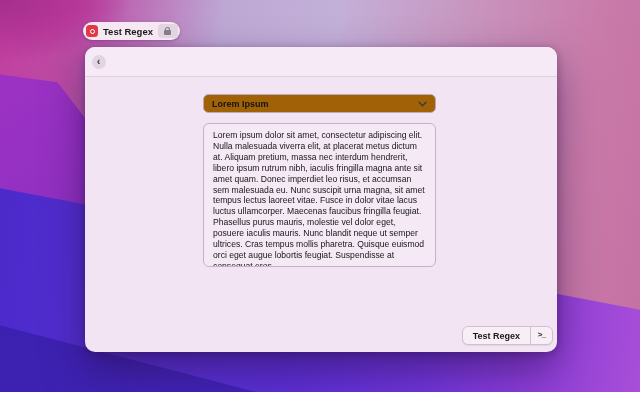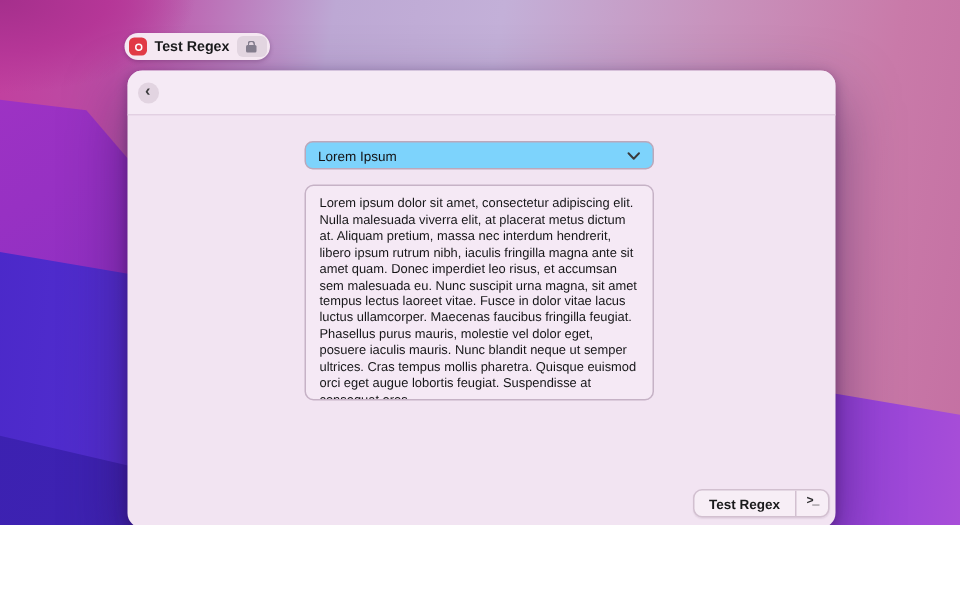--- a/index.html
+++ b/index.html
@@ -1,20 +1,20 @@
 <!DOCTYPE html>
 <html><head>
 <meta charset="utf-8">
 <style>
   * { margin: 0; padding: 0; box-sizing: border-box; }
   html, body { width: 640px; height: 400px; overflow: hidden; }
   body { font-family: "Liberation Sans", sans-serif; position: relative; }
 
   
-  .stage { position: absolute; inset: 0; width: 640px; height: 350px; overflow: hidden; }
+  .stage { position: absolute; inset: 0; width: 640px; height: 392px; overflow: hidden; }
   .wp-base {
     position: absolute; inset: 0;
     background: linear-gradient(100deg, #c23f9e 0%, #bb4da5 12%, #bda8d4 32%,
                 #c3b0d8 48%, #c893bd 68%, #c97aa9 86%, #c470a2 100%);
   }
   .wp-topleft-dark {
     position: absolute; inset: 0;
     background: radial-gradient(ellipse 130px 62px at 0% 0%,
                 #a52f8c 0%, #b53697 55%, rgba(182,54,151,0) 100%);
   }
@@ -73,22 +73,22 @@
   .back-button {
     position: absolute; left: 7px; top: 8px; width: 14px; height: 14px;
     border-radius: 50%; background: #e2d4e1; border: none;
     display: flex; align-items: center; justify-content: center;
     font-size: 11px; line-height: 1; font-weight: 700; color: #3c3c3e;
     font-family: "Liberation Sans", sans-serif; padding: 0 1px 2px 0; cursor: pointer;
   }
 
   .dropdown {
     position: absolute; left: 118px; top: 47px; width: 233px; height: 19px;
-    background: #7dd3fc; border: 1px solid #bba8bb; border-radius: 5.5px;
-    display: flex; align-items: center; padding: 0 8px; cursor: pointer;
+    background: #a16207; border: 1px solid #bba8bb; border-radius: 5.5px;
+    display: flex; align-items: center; padding: 0 8px; cursor: pointer; font-weight: bold;
   }
   .dropdown-value { font-size: 9px; color: #141416; flex: 1 1 auto; }
   .dropdown-chevron { flex: 0 0 auto; display: flex; }
 
   .regex-textarea {
     position: absolute; left: 118px; top: 76px; width: 233px; height: 144px;
     background: #f5e9f5; border: 1px solid #c6b2c6; border-radius: 6px;
     padding: 6px 9px; font-family: "Liberation Sans", sans-serif;
     font-size: 8.6px; line-height: 10.9px; color: #161618;
     resize: none; overflow: hidden; outline: none; display: block;

